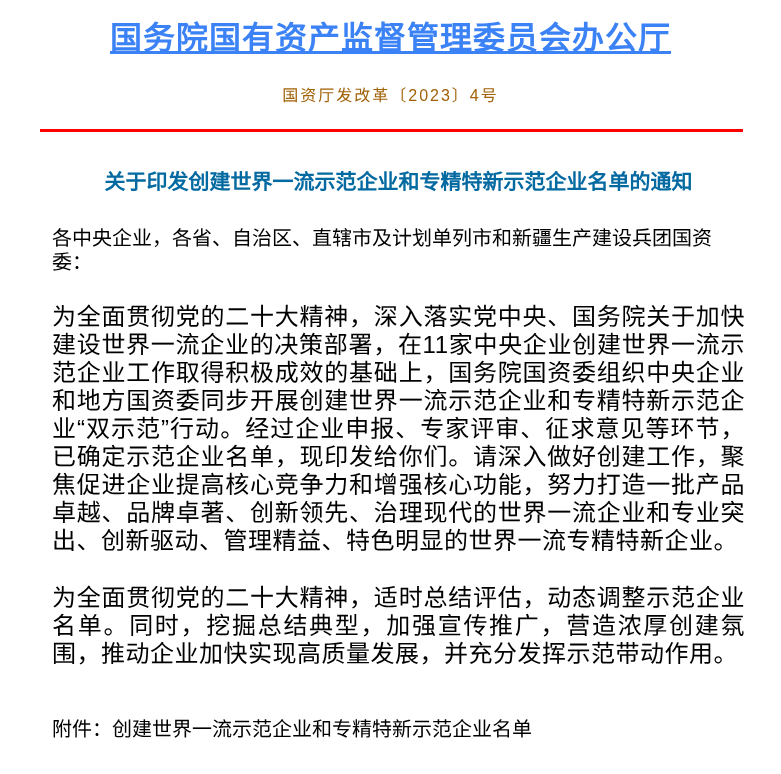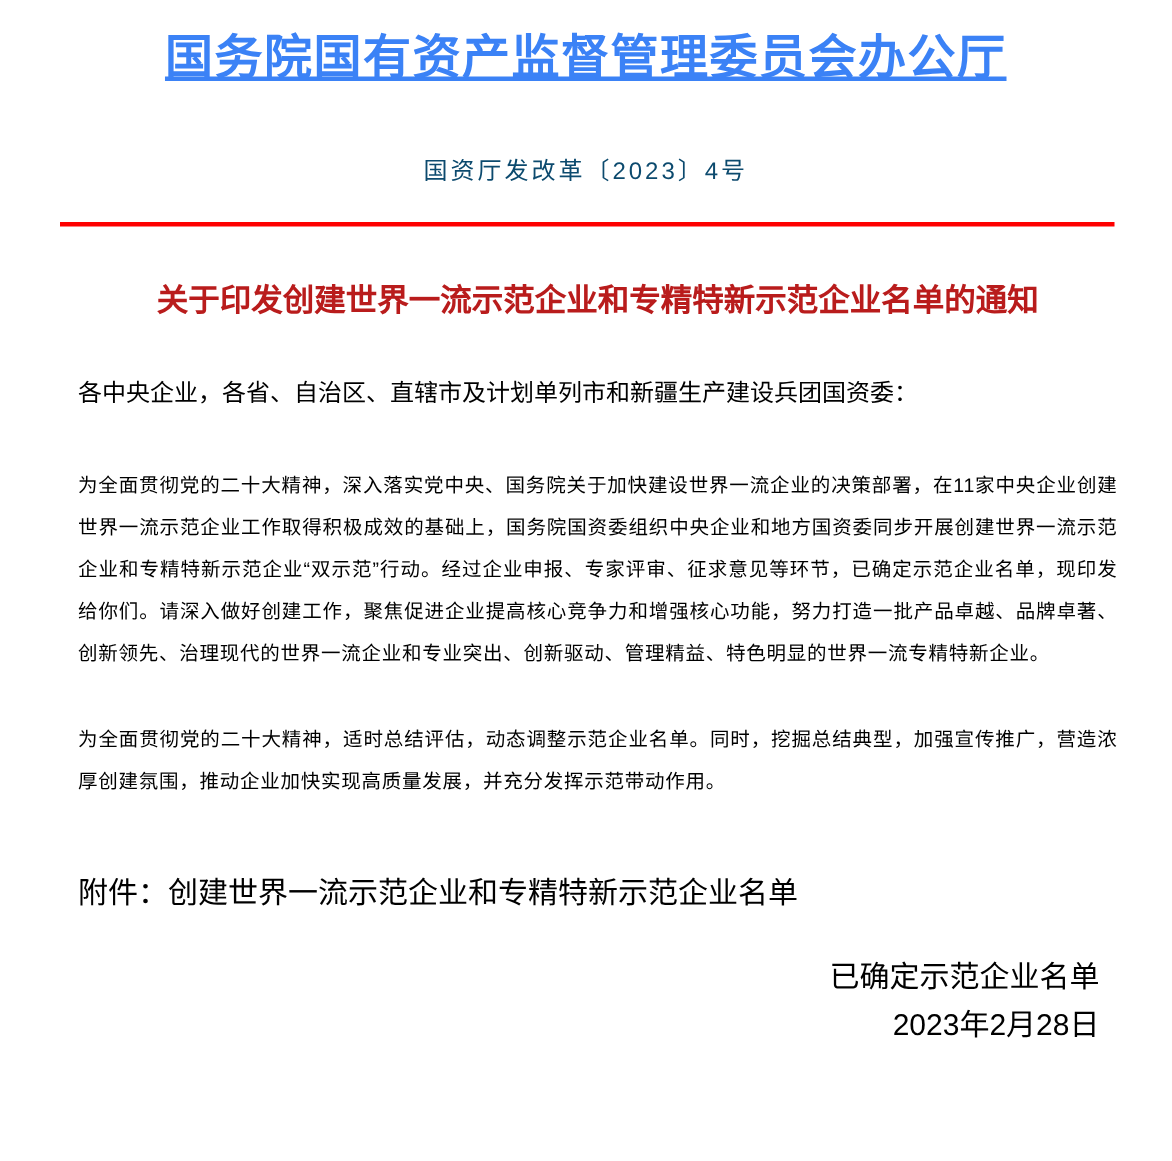--- a/index.html
+++ b/index.html
@@ -27,53 +27,53 @@
     font-family: "Liberation Serif", serif;
     font-weight: bold;
     font-size: 32px;
     line-height: 48px;
     letter-spacing: 1px;
     color: #3b82f6;
     white-space: nowrap;
     text-decoration: underline;
   }
   .doc-number {
-    margin-top: 42px;
+    margin-top: 23px;
     text-align: center;
     font-size: 16px;
     line-height: 22px;
     letter-spacing: 2px;
-    color: #0c4a6e;
+    color: #a16207;
   }
   .red-divider {
     border: none;
     height: 3px;
     background: #fe0000;
     margin: 22px 38px 0 40px;
   }
   
   .content {
     padding: 0 36px 0 52px;
   }
   .notice-title {
     margin: 36px 0 0 0;
     text-align: center;
     font-size: 21px;
     font-weight: bold;
     line-height: 28px;
-    color: #b91c1c;
+    color: #0369a1;
   }
   .salutation {
     margin: 30px 0 16px 0;
-    font-size: 16px;
-    line-height: 36px;
+    font-size: 20px;
+    line-height: 24px;
   }
   .para {
     margin: 29px 0 0 0;
-    font-size: 13px;
+    font-size: 24px;
     line-height: 28px;
     text-align: justify;
     text-justify: inter-ideograph;
     letter-spacing: 0.5px;
   }
   .attachment {
     margin: 47px 0 0 0;
     font-size: 20px;
     line-height: 28px;
   }

